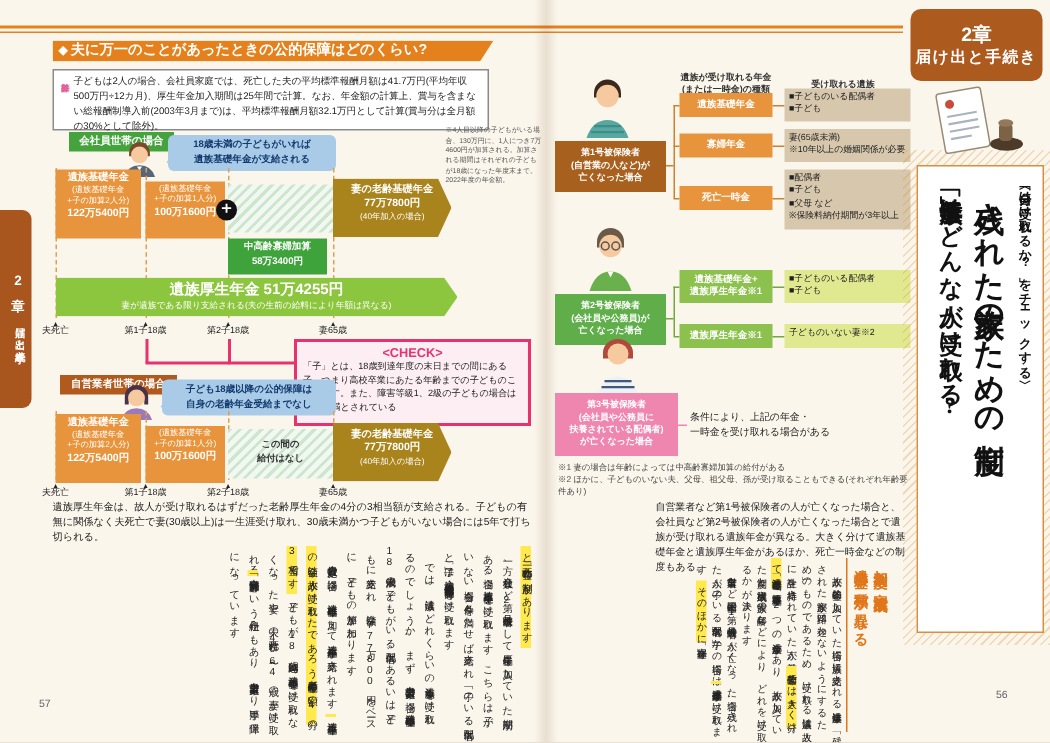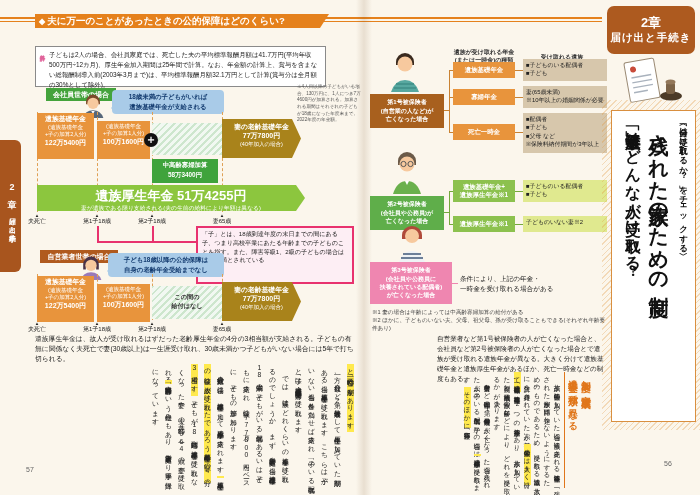--- a/index.html
+++ b/index.html
@@ -29,21 +29,21 @@
   .gold{background:#a9831b;clip-path:polygon(0 0,calc(100% - 9px) 0,100% 50%,calc(100% - 9px) 100%,0 100%);
         color:#fff;text-align:center;padding-top:3px;}
   .gold .t{font-weight:bold;font-size:6.8px;line-height:1.35;}
   .gold .v{font-weight:bold;font-size:7px;line-height:1.4;}
   .gold .s{font-size:5.5px;}
   .hatch{background:repeating-linear-gradient(135deg,#cde6cd 0 2px,#f1f8f1 2px 5px);}
   .gaptext{font-size:6.2px;color:#333;text-align:center;line-height:1.5;padding-top:6px;font-weight:bold;}
   .kasan{background:#3fa33c;color:#fff;text-align:center;font-size:6.4px;font-weight:bold;line-height:1.5;padding-top:1px;}
   .garrow{background:#8cc63e;clip-path:polygon(0 0,calc(100% - 9px) 0,100% 50%,calc(100% - 9px) 100%,0 100%);
           color:#fff;text-align:center;padding-top:2px;}
-  .garrow .t{font-weight:bold;font-size:13px;line-height:1.35;}
+  .garrow .t{font-weight:bold;font-size:10px;line-height:1.35;}
   .garrow .s{font-size:5.8px;line-height:1.3;}
   .dashv{border-left:1px dashed #dfa055;width:0;}
   .tl{font-size:6px;color:#222;text-align:center;line-height:1.15;}
   .tl .tri{font-size:4.5px;display:block;}
   .pinkline{background:#e8326e;}
   .checkbox{border:2px solid #e8326e;background:#fdeef4;padding:2px 4px;}
   .checktitle{color:#e8326e;font-weight:bold;font-size:8.5px;text-align:center;line-height:1.3;}
   .checktext{font-size:6.1px;line-height:1.45;color:#222;}
   .caption{font-size:6.8px;line-height:1.5;color:#222;}
   .varticle{font-size:6.8px;line-height:13px;letter-spacing:.4px;}
@@ -93,21 +93,21 @@
 <div class="spread">
 
   <div class="abs rule" style="left:0;top:17px;width:602px;height:2px;"></div>
   <div class="abs rule" style="left:0;top:21px;width:602px;height:1px;"></div>
 
   <div class="abs spine vert" style="left:0;top:140px;width:21px;height:132px;padding-top:8px;box-sizing:border-box;">
     <span class="c">2章</span>
     <span class="l">届け出と手続き</span>
   </div>
 
-  <div class="abs hdr" style="left:35px;top:14px;width:282px;">
+  <div class="abs hdr" style="left:35px;top:27px;width:282px;">
     <span class="dia">◆</span><span>夫に万一のことがあったときの公的保障はどのくらい?</span>
   </div>
 
   <div class="abs calcbox" style="left:35px;top:46px;width:291px;height:41px;box-sizing:border-box;">
     <div class="calclabel vert">計算条件</div>
     <div class="calctext">子どもは2人の場合、会社員家庭では、死亡した夫の平均標準報酬月額は41.7万円(平均年収500万円÷12カ月)、厚生年金加入期間は25年間で計算。なお、年金額の計算上、賞与を含まない総報酬制導入前(2003年3月まで)は、平均標準報酬月額32.1万円として計算(賞与分は全月額の30%として除外)。</div>
   </div>
 
   <div class="abs note" style="left:297px;top:84px;width:64px;">※4人目以降の子どもがいる場合、130万円に、1人につき7万4600円が加算される。加算される期間はそれぞれの子どもが18歳になった年度末まで。2022年度の年金額。</div>
 
@@ -153,20 +153,21 @@
   <div class="abs tl" style="left:74px;top:213px;width:46px;"><span class="tri">▲</span><span>第1子18歳</span></div>
   <div class="abs tl" style="left:129px;top:213px;width:46px;"><span class="tri">▲</span><span>第2子18歳</span></div>
   <div class="abs tl" style="left:203px;top:213px;width:38px;"><span class="tri">▲</span><span>妻65歳</span></div>
 
   <div class="abs pinkline" style="left:97px;top:226px;width:1.5px;height:16px;"></div>
   <div class="abs pinkline" style="left:152px;top:226px;width:1.5px;height:16px;"></div>
   <div class="abs pinkline" style="left:97px;top:241px;width:56px;height:1.5px;"></div>
   <div class="abs pinkline" style="left:152px;top:241px;width:44px;height:1.5px;"></div>
 
   <div class="abs checkbox" style="left:196px;top:226px;width:158px;height:58px;box-sizing:border-box;">
+    <div class="checktitle">&lt;CHECK&gt;</div>
     <div class="checktext">「子」とは、18歳到達年度の末日までの間にある子、つまり高校卒業にあたる年齢までの子どものことを指す。また、障害等級1、2級の子どもの場合は20歳未満とされている</div>
   </div>
 
   <div class="abs brownlabel" style="left:40px;top:250px;width:78px;height:13px;">自営業者世帯の場合</div>
   <svg class="abs" style="left:78px;top:254px;" width="26" height="26" viewBox="0 0 30 30">
     <path d="M6 12 a9 9 0 0 1 18 0 v6 h-3 v-4 h-12 v4 h-3 z" fill="#4a3347"></path>
     <circle cx="15" cy="13" r="6.5" fill="#f7c99e"></circle>
     <path d="M3 30 q3 -9 12 -9 q9 0 12 9 z" fill="#9a7ab8"></path>
   </svg>
   <div class="abs bubble pre" style="left:108px;top:253px;width:112px;">子ども18歳以降の公的保障は

